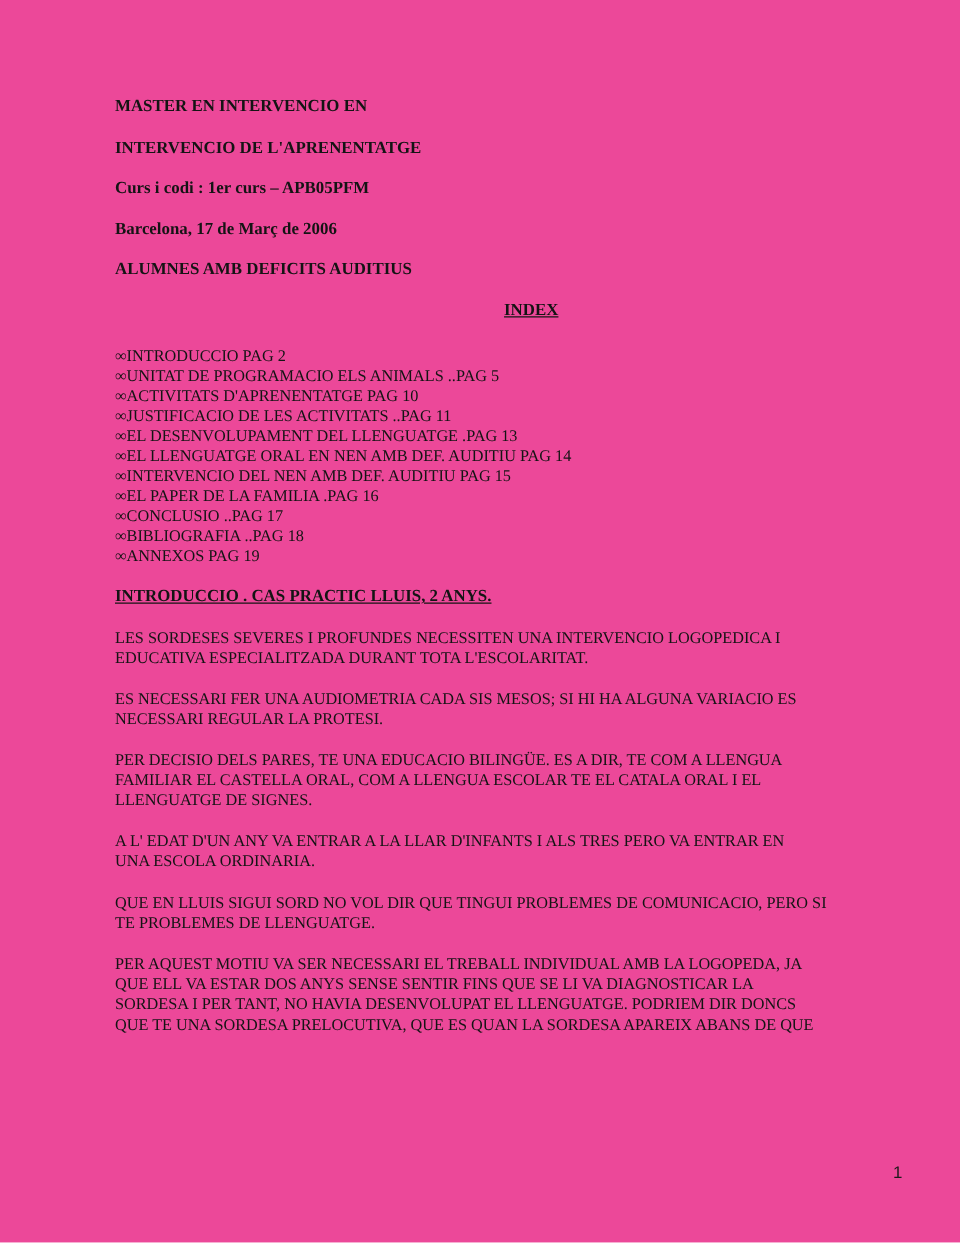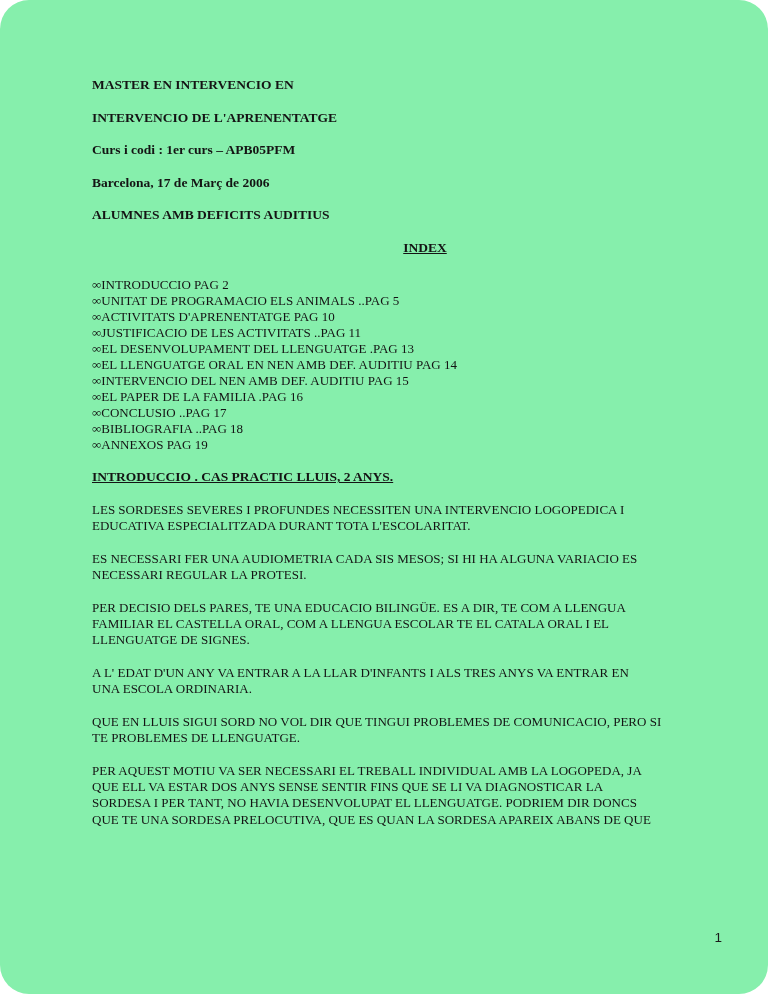--- a/index.html
+++ b/index.html
@@ -4,25 +4,24 @@
 <style>
   html, body {
     margin: 0;
     padding: 0;
     background: #ffffff;
   }
   .doc-page {
     position: relative;
     width: 768px;
     height: 994px;
-    background: #86efac;
+    background: #ec4899;
     color: #141414;
     font-family: "Liberation Serif", serif;
     overflow: hidden;
-    border-radius: 29px;
   }
   .doc-content {
     position: absolute;
     top: 77px;
     left: 92px;
     right: 10px;
   }
   .header-line {
     font-weight: bold;
     font-size: 13.5px;
@@ -100,21 +99,21 @@
 
     <div class="section-title">INTRODUCCIO . CAS PRACTIC LLUIS, 2 ANYS.</div>
 
     <div class="para">LES SORDESES SEVERES I PROFUNDES NECESSITEN UNA INTERVENCIO LOGOPEDICA I
 EDUCATIVA ESPECIALITZADA DURANT TOTA L'ESCOLARITAT.</div>
     <div class="para">ES NECESSARI FER UNA AUDIOMETRIA CADA SIS MESOS; SI HI HA ALGUNA VARIACIO ES
 NECESSARI REGULAR LA PROTESI.</div>
     <div class="para">PER DECISIO DELS PARES, TE UNA EDUCACIO BILINGÜE. ES A DIR, TE COM A LLENGUA
 FAMILIAR EL CASTELLA ORAL, COM A LLENGUA ESCOLAR TE EL CATALA ORAL I EL
 LLENGUATGE DE SIGNES.</div>
-    <div class="para">A L' EDAT D'UN ANY VA ENTRAR A LA LLAR D'INFANTS I ALS TRES ANYS VA ENTRAR EN
+    <div class="para">A L' EDAT D'UN ANY VA ENTRAR A LA LLAR D'INFANTS I ALS TRES PERO VA ENTRAR EN
 UNA ESCOLA ORDINARIA.</div>
     <div class="para">QUE EN LLUIS SIGUI SORD NO VOL DIR QUE TINGUI PROBLEMES DE COMUNICACIO, PERO SI
 TE PROBLEMES DE LLENGUATGE.</div>
     <div class="para">PER AQUEST MOTIU VA SER NECESSARI EL TREBALL INDIVIDUAL AMB LA LOGOPEDA, JA
 QUE ELL VA ESTAR DOS ANYS SENSE SENTIR FINS QUE SE LI VA DIAGNOSTICAR LA
 SORDESA I PER TANT, NO HAVIA DESENVOLUPAT EL LLENGUATGE. PODRIEM DIR DONCS
 QUE TE UNA SORDESA PRELOCUTIVA, QUE ES QUAN LA SORDESA APAREIX ABANS DE QUE</div>
 
   </div>
 

